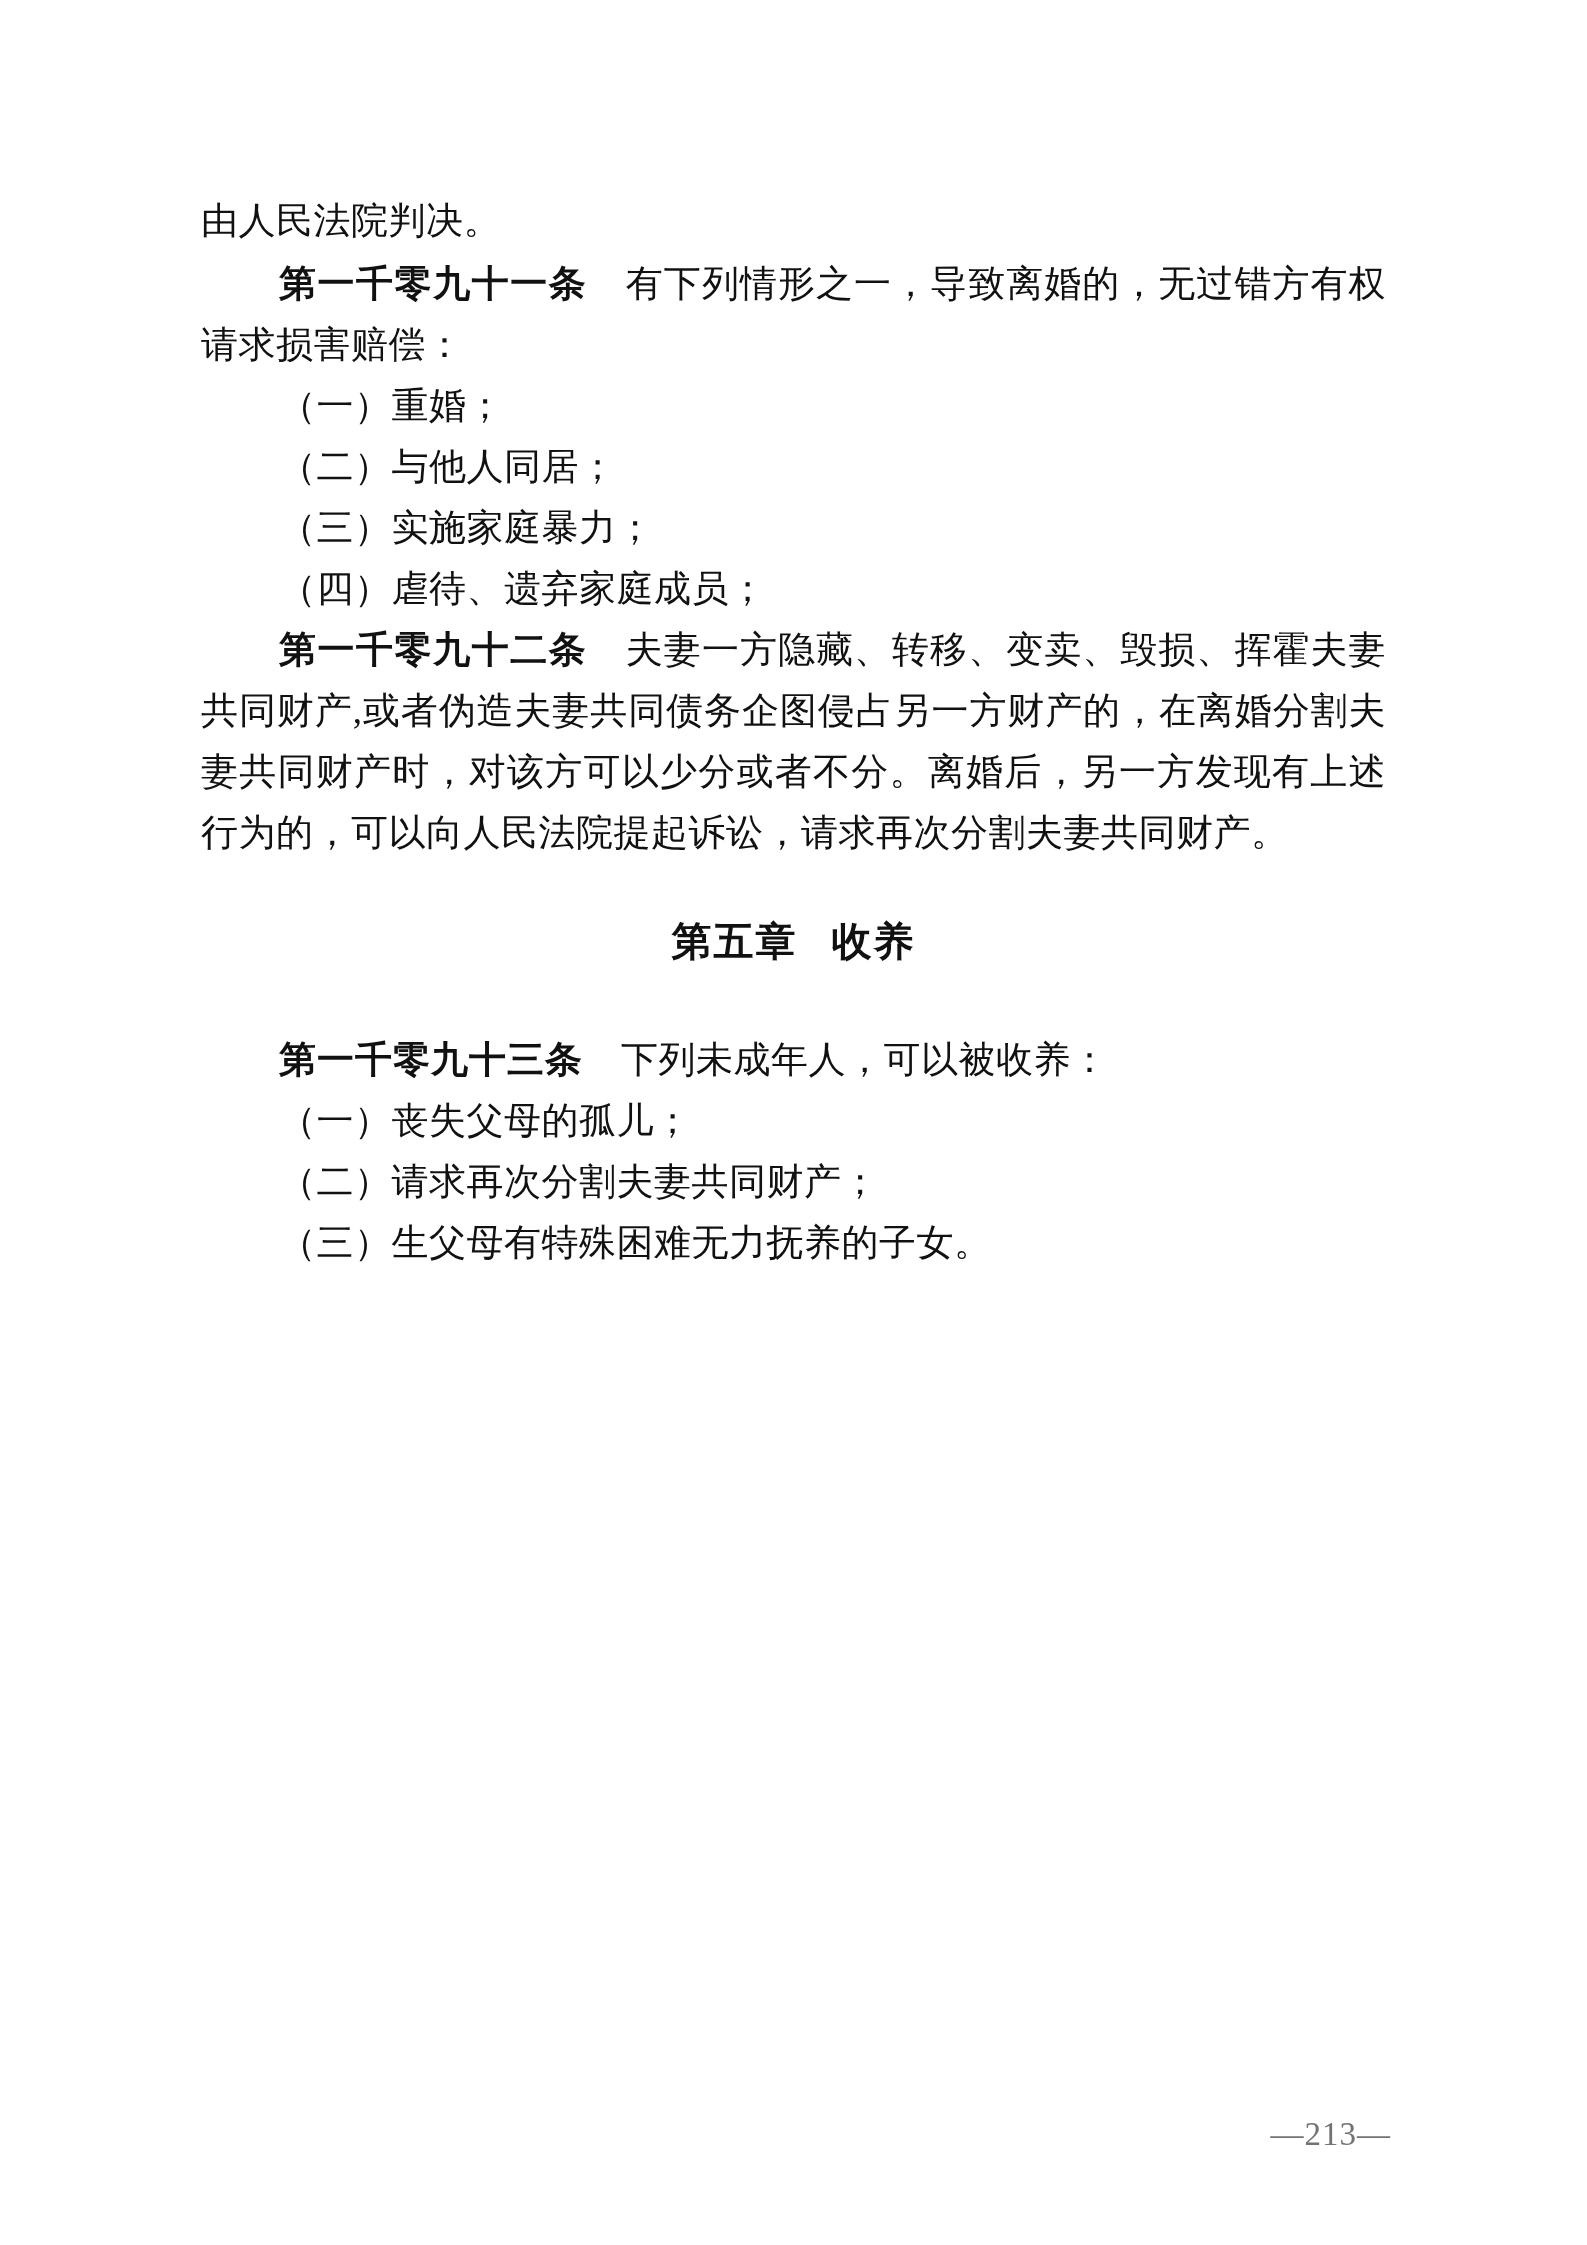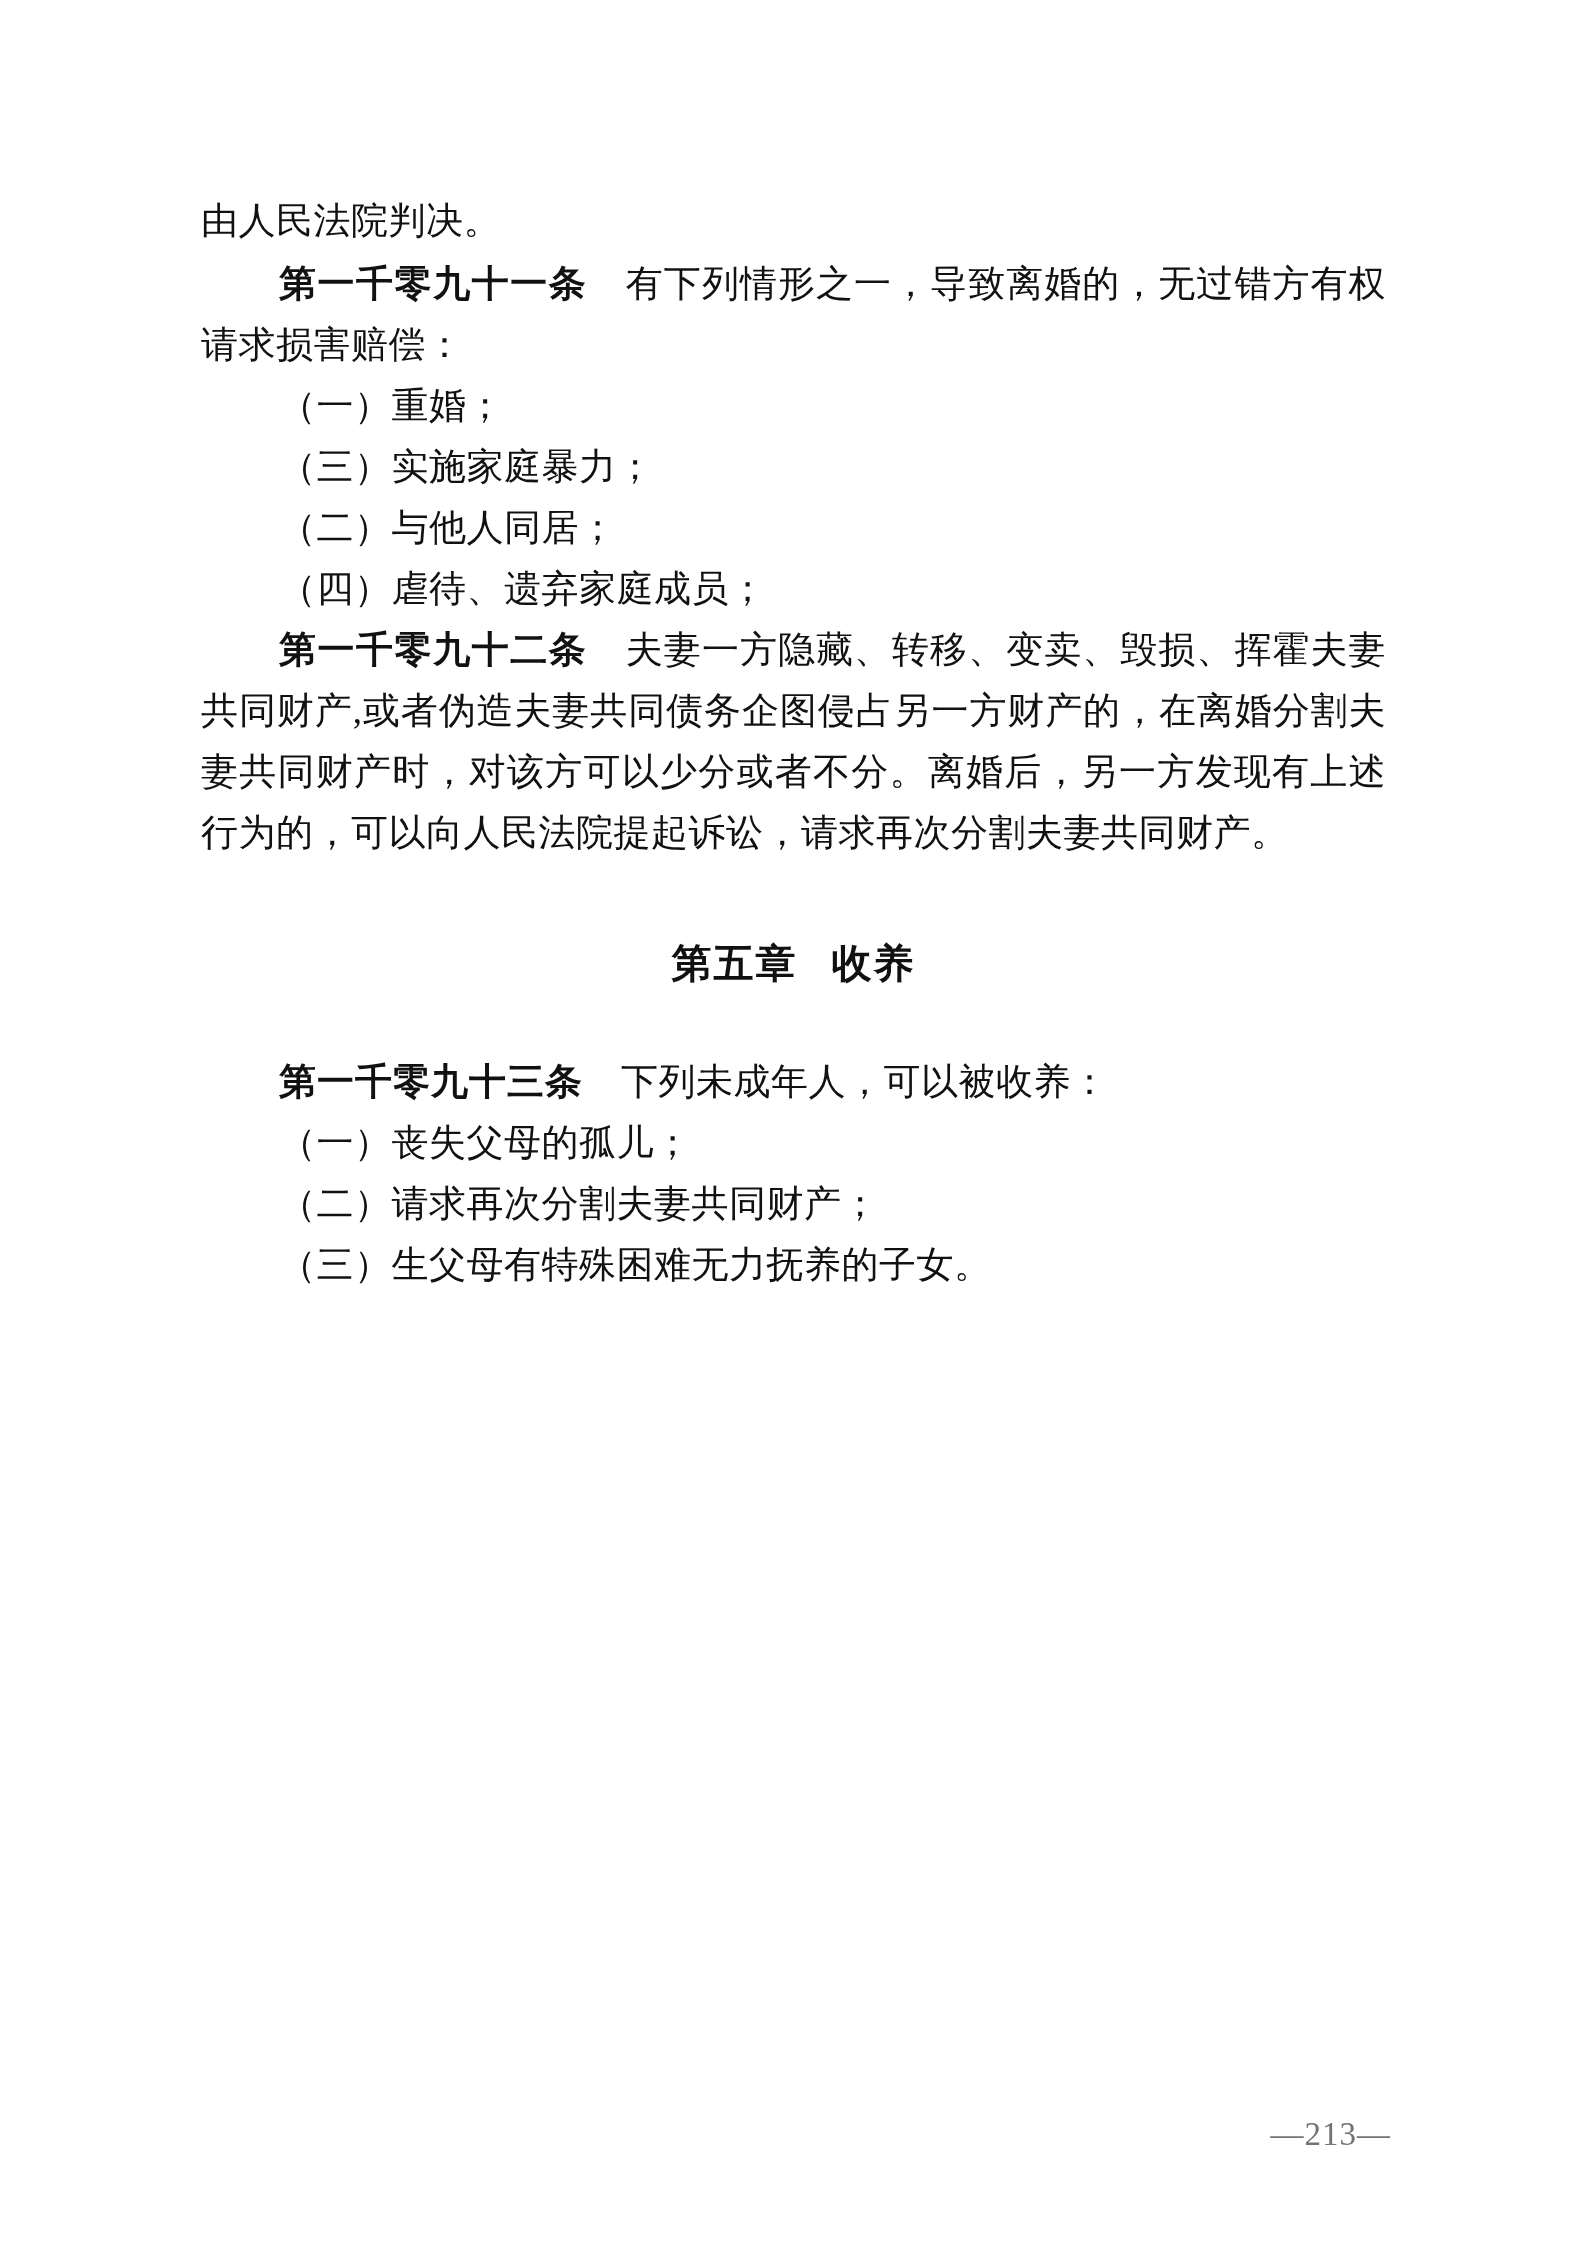--- a/index.html
+++ b/index.html
@@ -55,21 +55,21 @@
   }
   .item {           
     text-indent: 78px;
     margin-top: 0;
   }
   .chapter {
     text-align: center;
     font-size: 40px;
     font-weight: bold;
     letter-spacing: 2px;
-    margin: 70px 0 0 0;
+    margin: 48px 0 0 0;
     line-height: 62px;
   }
   .chapter .sp { display: inline-block; width: 34px; }
   .section {
     text-align: center;
     font-size: 39px;
     letter-spacing: 1px;
     margin: 58px 0 0 0;
     line-height: 62px;
   }
@@ -88,22 +88,22 @@
 <body>
 
 <div class="page">
   <div class="body-col">
 
     <p class="cont">由人民法院判决。</p>
 
     <p class="art"><span class="num">第一千零九十一条</span><span class="gap"></span><span>有下列情形之一，导致离婚的，无过错方有权请求损害赔偿：</span></p>
 
     <p class="item">（一）重婚；</p>
+    <p class="item">（二）与他人同居；</p>
     <p class="item">（三）实施家庭暴力；</p>
-    <p class="item">（二）与他人同居；</p>
     <p class="item">（四）虐待、遗弃家庭成员；</p>
 
     <p class="art"><span class="num">第一千零九十二条</span><span class="gap"></span><span>夫妻一方隐藏、转移、变卖、毁损、挥霍夫妻共同财产,或者伪造夫妻共同债务企图侵占另一方财产的，在离婚分割夫妻共同财产时，对该方可以少分或者不分。离婚后，另一方发现有上述行为的，可以向人民法院提起诉讼，请求再次分割夫妻共同财产。</span></p>
 
     <p class="chapter"><span>第五章</span><span class="sp"></span><span>收养</span></p>
 
 
     <p class="art spacer-before-art"><span class="num">第一千零九十三条</span><span class="gap"></span><span>下列未成年人，可以被收养：</span></p>
 
     <p class="item">（一）丧失父母的孤儿；</p>

